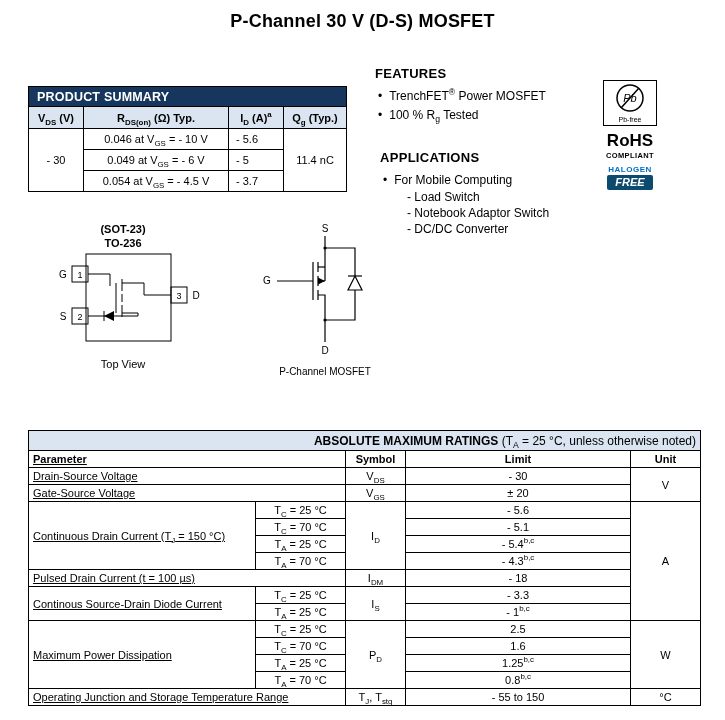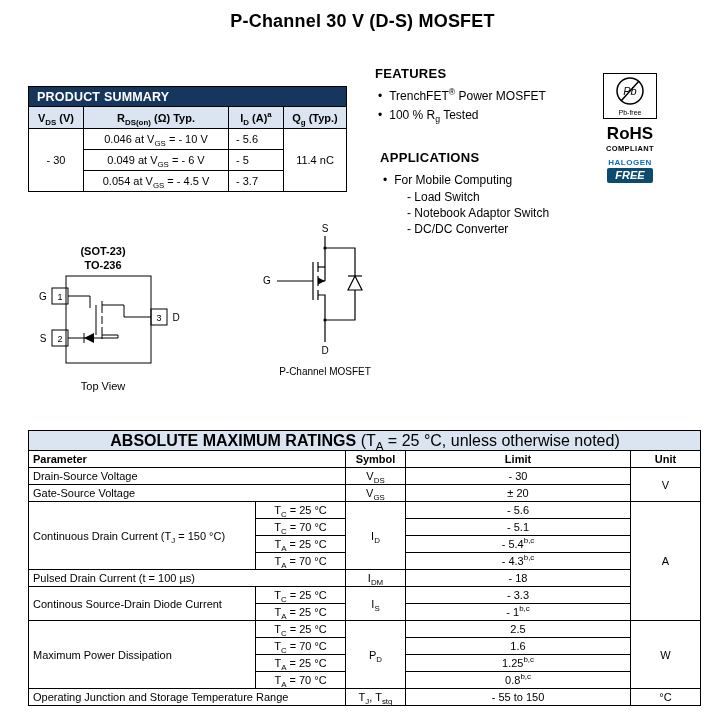--- a/index.html
+++ b/index.html
@@ -24,42 +24,42 @@
   .ps-body td.num-left { text-align:left; padding-left:7px; }
 
   
   .features { position:absolute; left:375px; top:66px; width:220px; }
   .apps { position:absolute; left:380px; top:150px; width:230px; }
   .sec-title { font-size:13px; font-weight:bold; letter-spacing:0.3px; margin-bottom:8px; }
   .bullet-item { font-size:12px; display:flex; gap:7px; margin:4px 0 0 3px; line-height:15px; }
   .sub-item { font-size:12px; margin:3px 0 0 27px; line-height:13px; }
 
   
-  .rohs-block { position:absolute; left:601px; top:73px; width:58px; text-align:center; }
+  .rohs-block { position:absolute; left:601px; top:80px; width:58px; text-align:center; }
   .pb-box { width:54px; height:46px; border:1.5px solid #000; margin:0 auto; padding-top:1px; }
   .pb-free-label { font-size:7px; margin-top:-3px; }
   .rohs-text { font-size:17px; font-weight:bold; margin-top:6px; line-height:1; }
   .compliant-text { font-size:7.5px; font-weight:bold; letter-spacing:0.4px; margin-top:2px; }
   .halogen-text { font-size:8px; font-weight:bold; color:#0070c0; margin-top:5px; letter-spacing:0.5px; }
   .free-badge { background:#0c4a6e; color:#fff; font-style:italic; font-weight:bold; font-size:11px;
                 width:46px; margin:1px auto 0; padding:1px 0 2px; border-radius:2px; }
 
   
-  .pkg { position:absolute; left:18px; top:222px; width:170px; text-align:center;margin-top:22px; }
+  .pkg { position:absolute; left:38px; top:222px; width:170px; text-align:center; }
   .pkg-name { font-size:11px; font-weight:bold; line-height:14px; }
   .pkg-caption { font-size:11px; margin-top:6px; }
   .sch { position:absolute; left:255px; top:222px; width:140px; text-align:center; }
   .sch-caption { font-size:10px; margin-top:2px; }
   svg text { font-family:"Liberation Sans", sans-serif; }
 
   
   .amr { position:absolute; left:28px; top:430px; }
   .amr td { font-size:11px; height:17px; padding:0 4px; text-align:center; }
-  .amr td.left { text-align:left; }
-  .amr-title td { background:#dbe5f1; text-align:center; font-size:16px; height:20px; padding-left:5px; }
+  .amr td.left { text-align:left;text-decoration:underline; }
+  .amr-title td { background:#dbe5f1; text-align:right; font-size:12px; height:20px; padding-left:5px; }
   .amr-title .b { font-weight:bold; }
   .amr-head td { font-weight:bold; }
 </style>
 </head>
 <body>
 
 <div class="page">
 
   <div class="doc-title">P-Channel 30 V (D-S) MOSFET</div>
 

